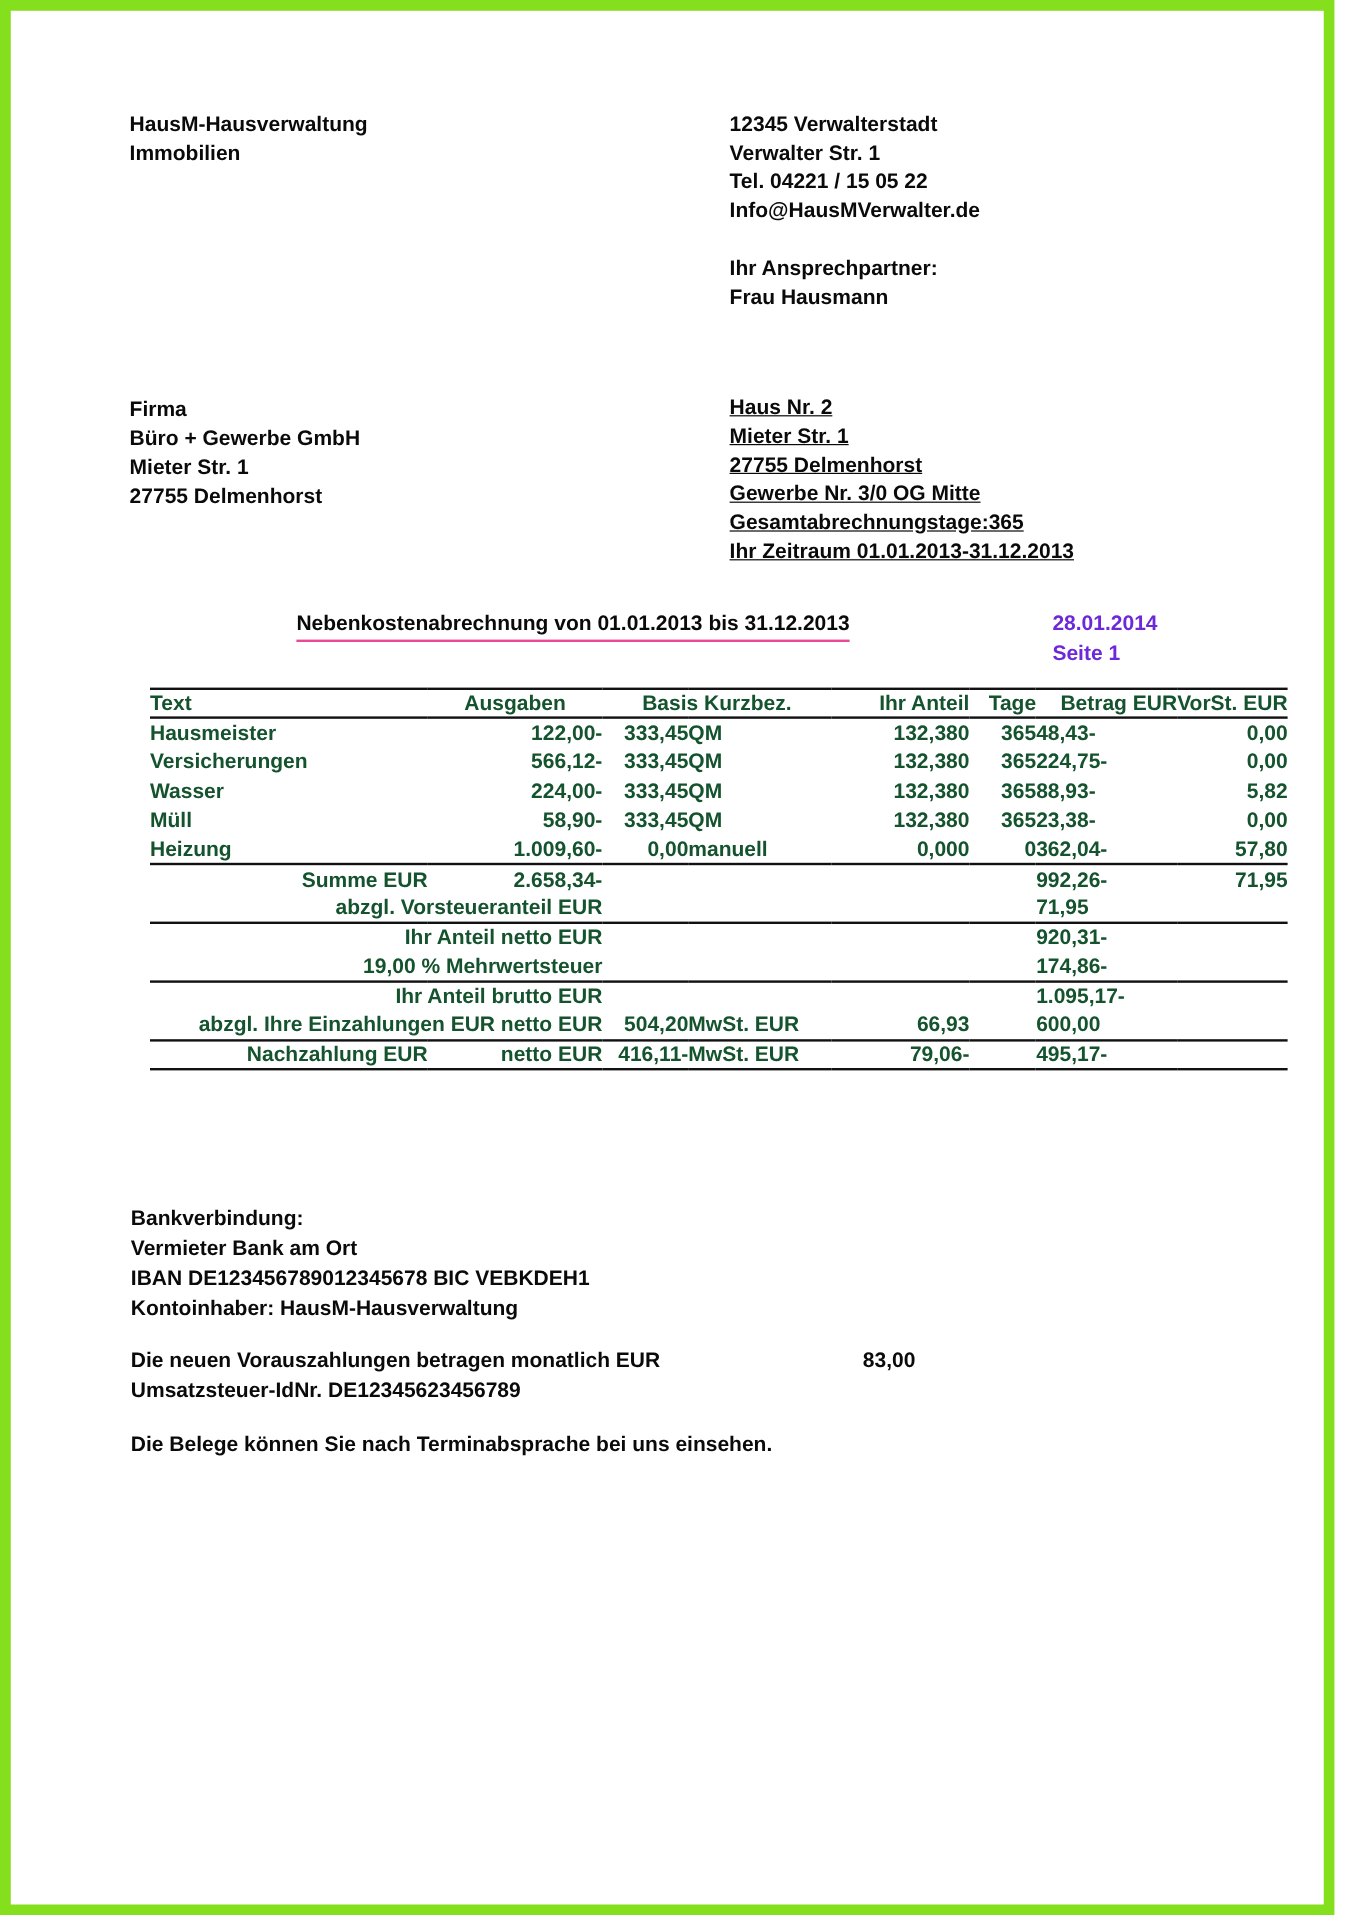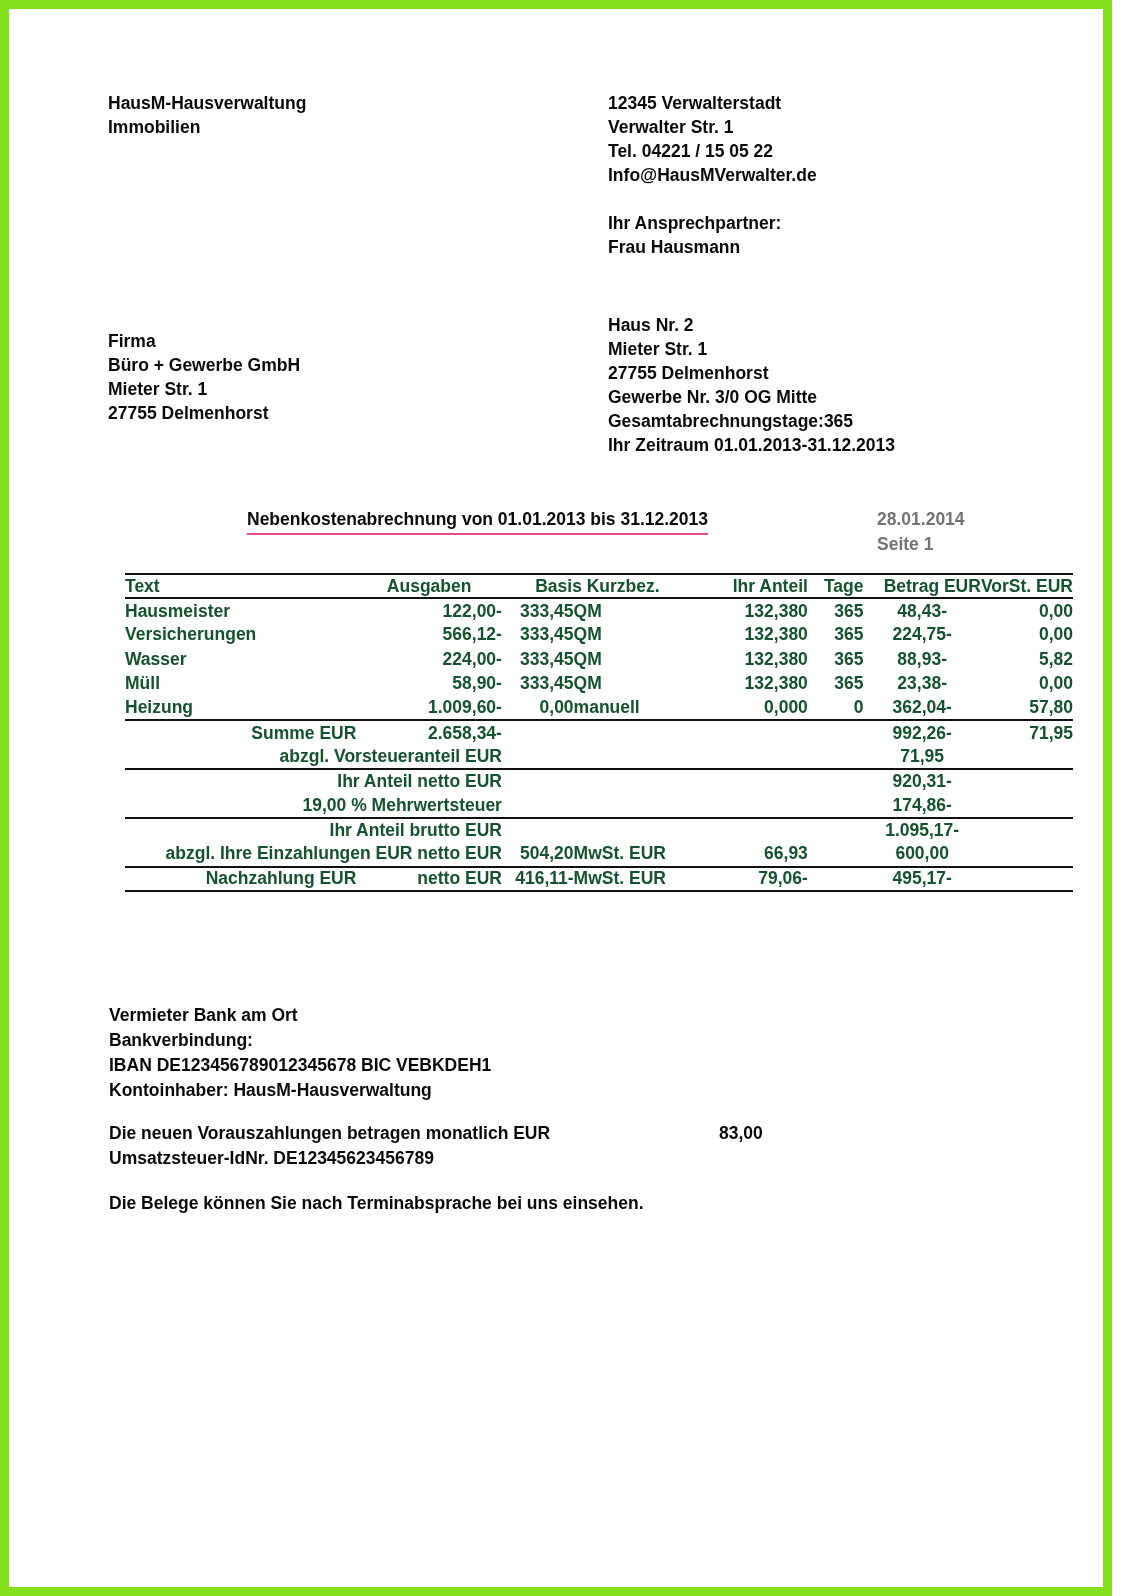--- a/index.html
+++ b/index.html
@@ -33,21 +33,21 @@
     color: #0a0a0a;
     white-space: nowrap;
   }
   .blk div { white-space: nowrap; }
 
   
   #sender-block  { left: 99px;  top: 82px; }
   #contact-block { left: 599px; top: 82px; }
   #contact-person{ left: 599px; top: 202px; }
   #recipient-block { left: 99px; top: 320px; }
-  #property-block  { left: 599px; top: 304px; }
+  #property-block  { left: 599px; top: 318px; text-decoration: underline; }
 
   
   #title-row {
     position: absolute;
     left: 238px;
     top: 500px;
     width: 800px;
   }
   #doc-title {
     display: inline-block;
@@ -59,21 +59,21 @@
     white-space: nowrap;
   }
   #page-meta {
     position: absolute;
     left: 630px;
     top: -2px;
     text-align: left;
     font-weight: bold;
     font-size: 17.5px;
     line-height: 25px;
-    color: #737373;
+    color: #6d28d9;
   }
 
   
   #cost-table {
     position: absolute;
     left: 116px;
     top: 564px;
     width: 948px;
     border-collapse: collapse;
     font-weight: bold;
@@ -85,21 +85,21 @@
     white-space: nowrap;
     font-weight: bold;
   }
   #cost-table tr { height: 24.4px; }
   .c-text   { text-align: left;  width: 232px; padding-left: 2px; }
   .c-exp    { text-align: right; width: 146px; padding-right: 6px; }
   .c-basis  { text-align: right; width: 72px; }
   .c-unit   { text-align: left;  width: 120px; padding-left: 7px; }
   .c-share  { text-align: right; width: 116px; padding-right: 4px; }
   .c-days   { text-align: right; width: 56px;  padding-right: 6px; }
-  .c-amount { text-align: center; width: 118px; padding-right: 6px; }
+  .c-amount { text-align: left; width: 118px; padding-right: 6px; }
   .c-vat    { text-align: right; width: 88px;  padding-right: 2px; }
 
   .hdr-text   { text-align: left;  padding-left: 2px; }
   .hdr-exp    { text-align: center; }
   .hdr-basis  { text-align: center; }
   .hdr-share  { text-align: right; padding-right: 4px; }
   .hdr-days   { text-align: right; padding-right: 4px; }
   .hdr-amount { text-align: right; padding-right: 2px; }
   .hdr-vat    { text-align: right; padding-right: 2px; }
 
@@ -306,22 +306,22 @@
           <td class="c-unit">MwSt. EUR</td>
           <td class="c-share">79,06-</td>
           <td class="c-days"></td>
           <td class="c-amount">495,17-</td>
           <td class="c-vat"></td>
         </tr>
       </tbody>
     </table>
 
     <div class="blk" id="bank-block">
+      <div>Bankverbindung:</div>
       <div>Vermieter Bank am Ort</div>
-      <div>Bankverbindung:</div>
       <div>IBAN DE123456789012345678   BIC VEBKDEH1</div>
       <div>Kontoinhaber: HausM-Hausverwaltung</div>
     </div>
 
     <div class="blk" id="prepayment-block">
       <div style="position:relative;">
         <span>Die neuen Vorauszahlungen betragen monatlich EUR</span>
         <span id="prepay-amount">83,00</span>
       </div>
       <div>Umsatzsteuer-IdNr. DE12345623456789</div>

